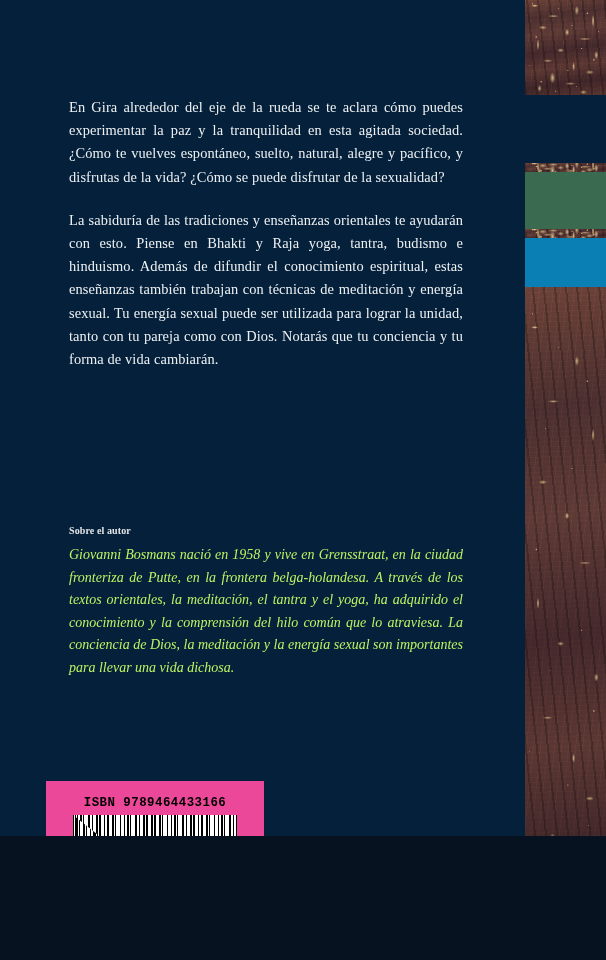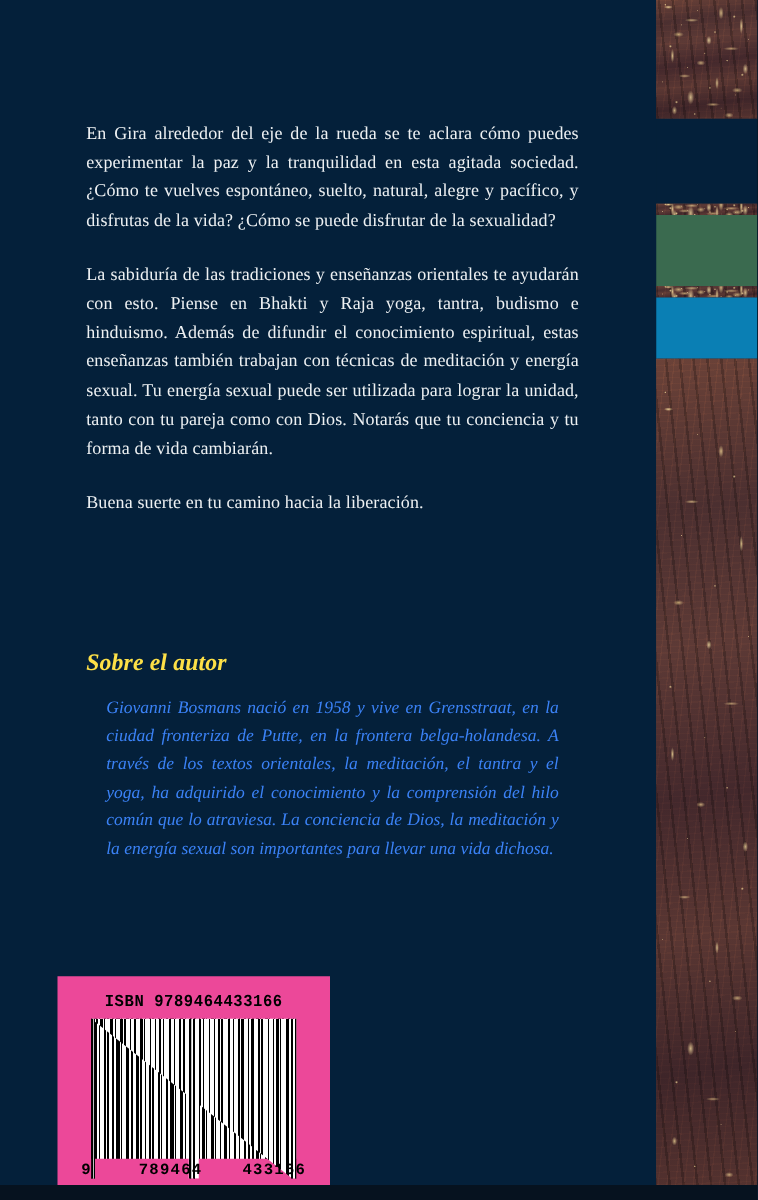--- a/index.html
+++ b/index.html
@@ -3,21 +3,21 @@
 <meta charset="utf-8">
 <style>
   html, body {
     margin: 0;
     padding: 0;
     background: #06121f;
   }
   .cover {
     position: relative;
     width: 606px;
-    height: 948px;
+    height: 836px;
     overflow: hidden;
     background: #04203a;
     font-family: "Liberation Serif", serif;
   }
 
   
   .strip {
     position: absolute;
     top: 0;
     left: 525px;
@@ -112,30 +112,29 @@
   .para.last { margin-bottom: 0; }
 
   .author-block {
     position: absolute;
     left: 69px;
     top: 521px;
     width: 394px;
   }
   .author-heading {
     margin: 0 0 4px 0;
-    color: #fde047;
-    font-size: 19px;
+    color: #e5e5e5;
+    font-size: 10px;
     font-weight: bold;
-    font-style: italic;
     line-height: 19px;
     letter-spacing: .1px;
   }
   .author-body {
-    margin: 16px;
-    color: #3b82f6;
+    margin: 0;
+    color: #bef264;
     font-size: 14px;
     font-style: italic;
     line-height: 22.6px;
     text-align: justify;
     text-justify: inter-word;
   }
 
   
   .barcode-box {
     position: absolute;
@@ -242,21 +241,20 @@
       <div class="strip-seg tex" style="top: 163px; height: 9px;"></div>
       <div class="strip-seg seg-navy" style="top: 172px; height: 57px; background: rgb(58, 106, 79);"></div>
       <div class="strip-seg tex" style="top: 229px; height: 9px;"></div>
       <div class="strip-seg seg-navy" style="top: 238px; height: 49px; background: rgb(10, 127, 180);"></div>
       <div class="strip-seg tex" style="top: 287px; height: 673px;"></div>
     </div>
 
   <div class="textblock">
     <p class="para">En Gira alrededor del eje de la rueda se te aclara cómo puedes experimentar la paz y la tranquilidad en esta agitada sociedad. ¿Cómo te vuelves espontáneo, suelto, natural, alegre y pacífico, y disfrutas de la vida? ¿Cómo se puede disfrutar de la sexualidad?</p>
     <p class="para">La sabiduría de las tradiciones y enseñanzas orientales te ayudarán con esto. Piense en Bhakti y Raja yoga, tantra, budismo e hinduismo. Además de difundir el conocimiento espiritual, estas enseñanzas también trabajan con técnicas de meditación y energía sexual. Tu energía sexual puede ser utilizada para lograr la unidad, tanto con tu pareja como con Dios. Notarás que tu conciencia y tu forma de vida cambiarán.</p>
-    <p class="para last">Buena suerte en tu camino hacia la liberación.</p>
   </div>
 
   <div class="author-block">
     <p class="author-heading">Sobre el autor</p>
     <p class="author-body">Giovanni Bosmans nació en 1958 y vive en Grensstraat, en la ciudad fronteriza de Putte, en la frontera belga-holandesa. A través de los textos orientales, la meditación, el tantra y el yoga, ha adquirido el conocimiento y la comprensión del hilo común que lo atraviesa. La conciencia de Dios, la meditación y la energía sexual son importantes para llevar una vida dichosa.</p>
   </div>
 
   <div class="barcode-box">
     <div class="isbn-text">ISBN 9789464433166</div>
     <div class="bars-wrap">

